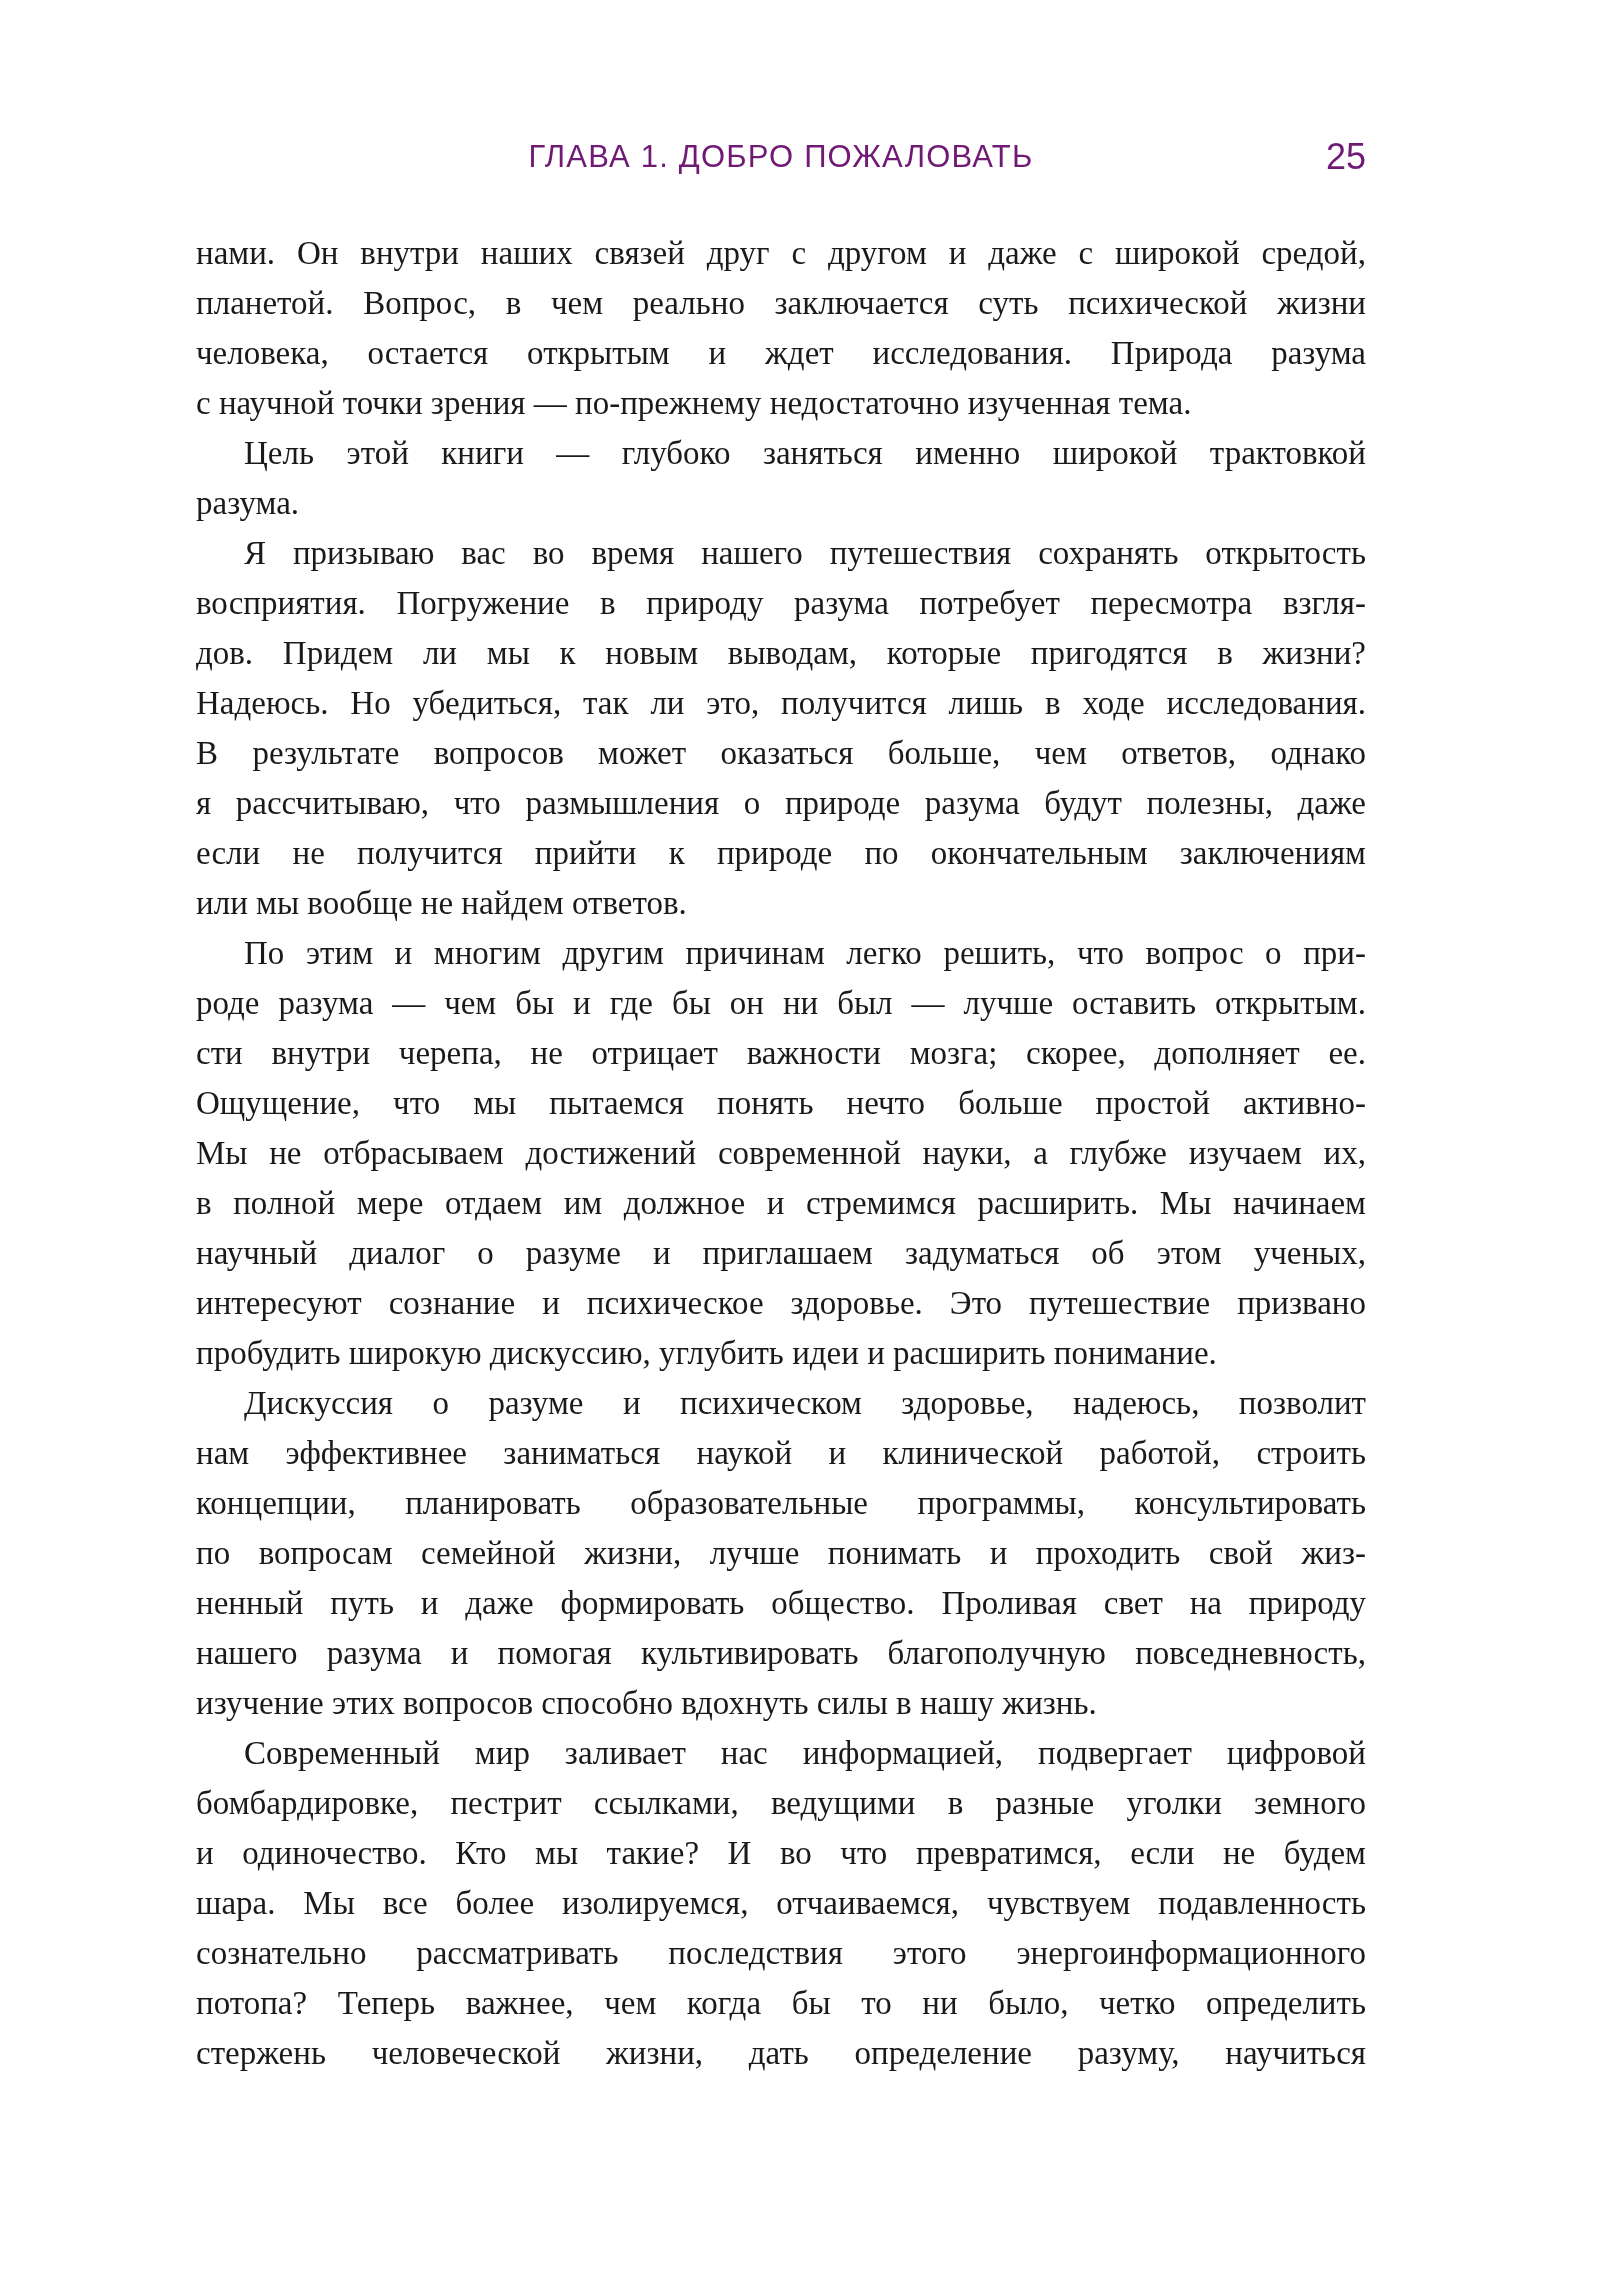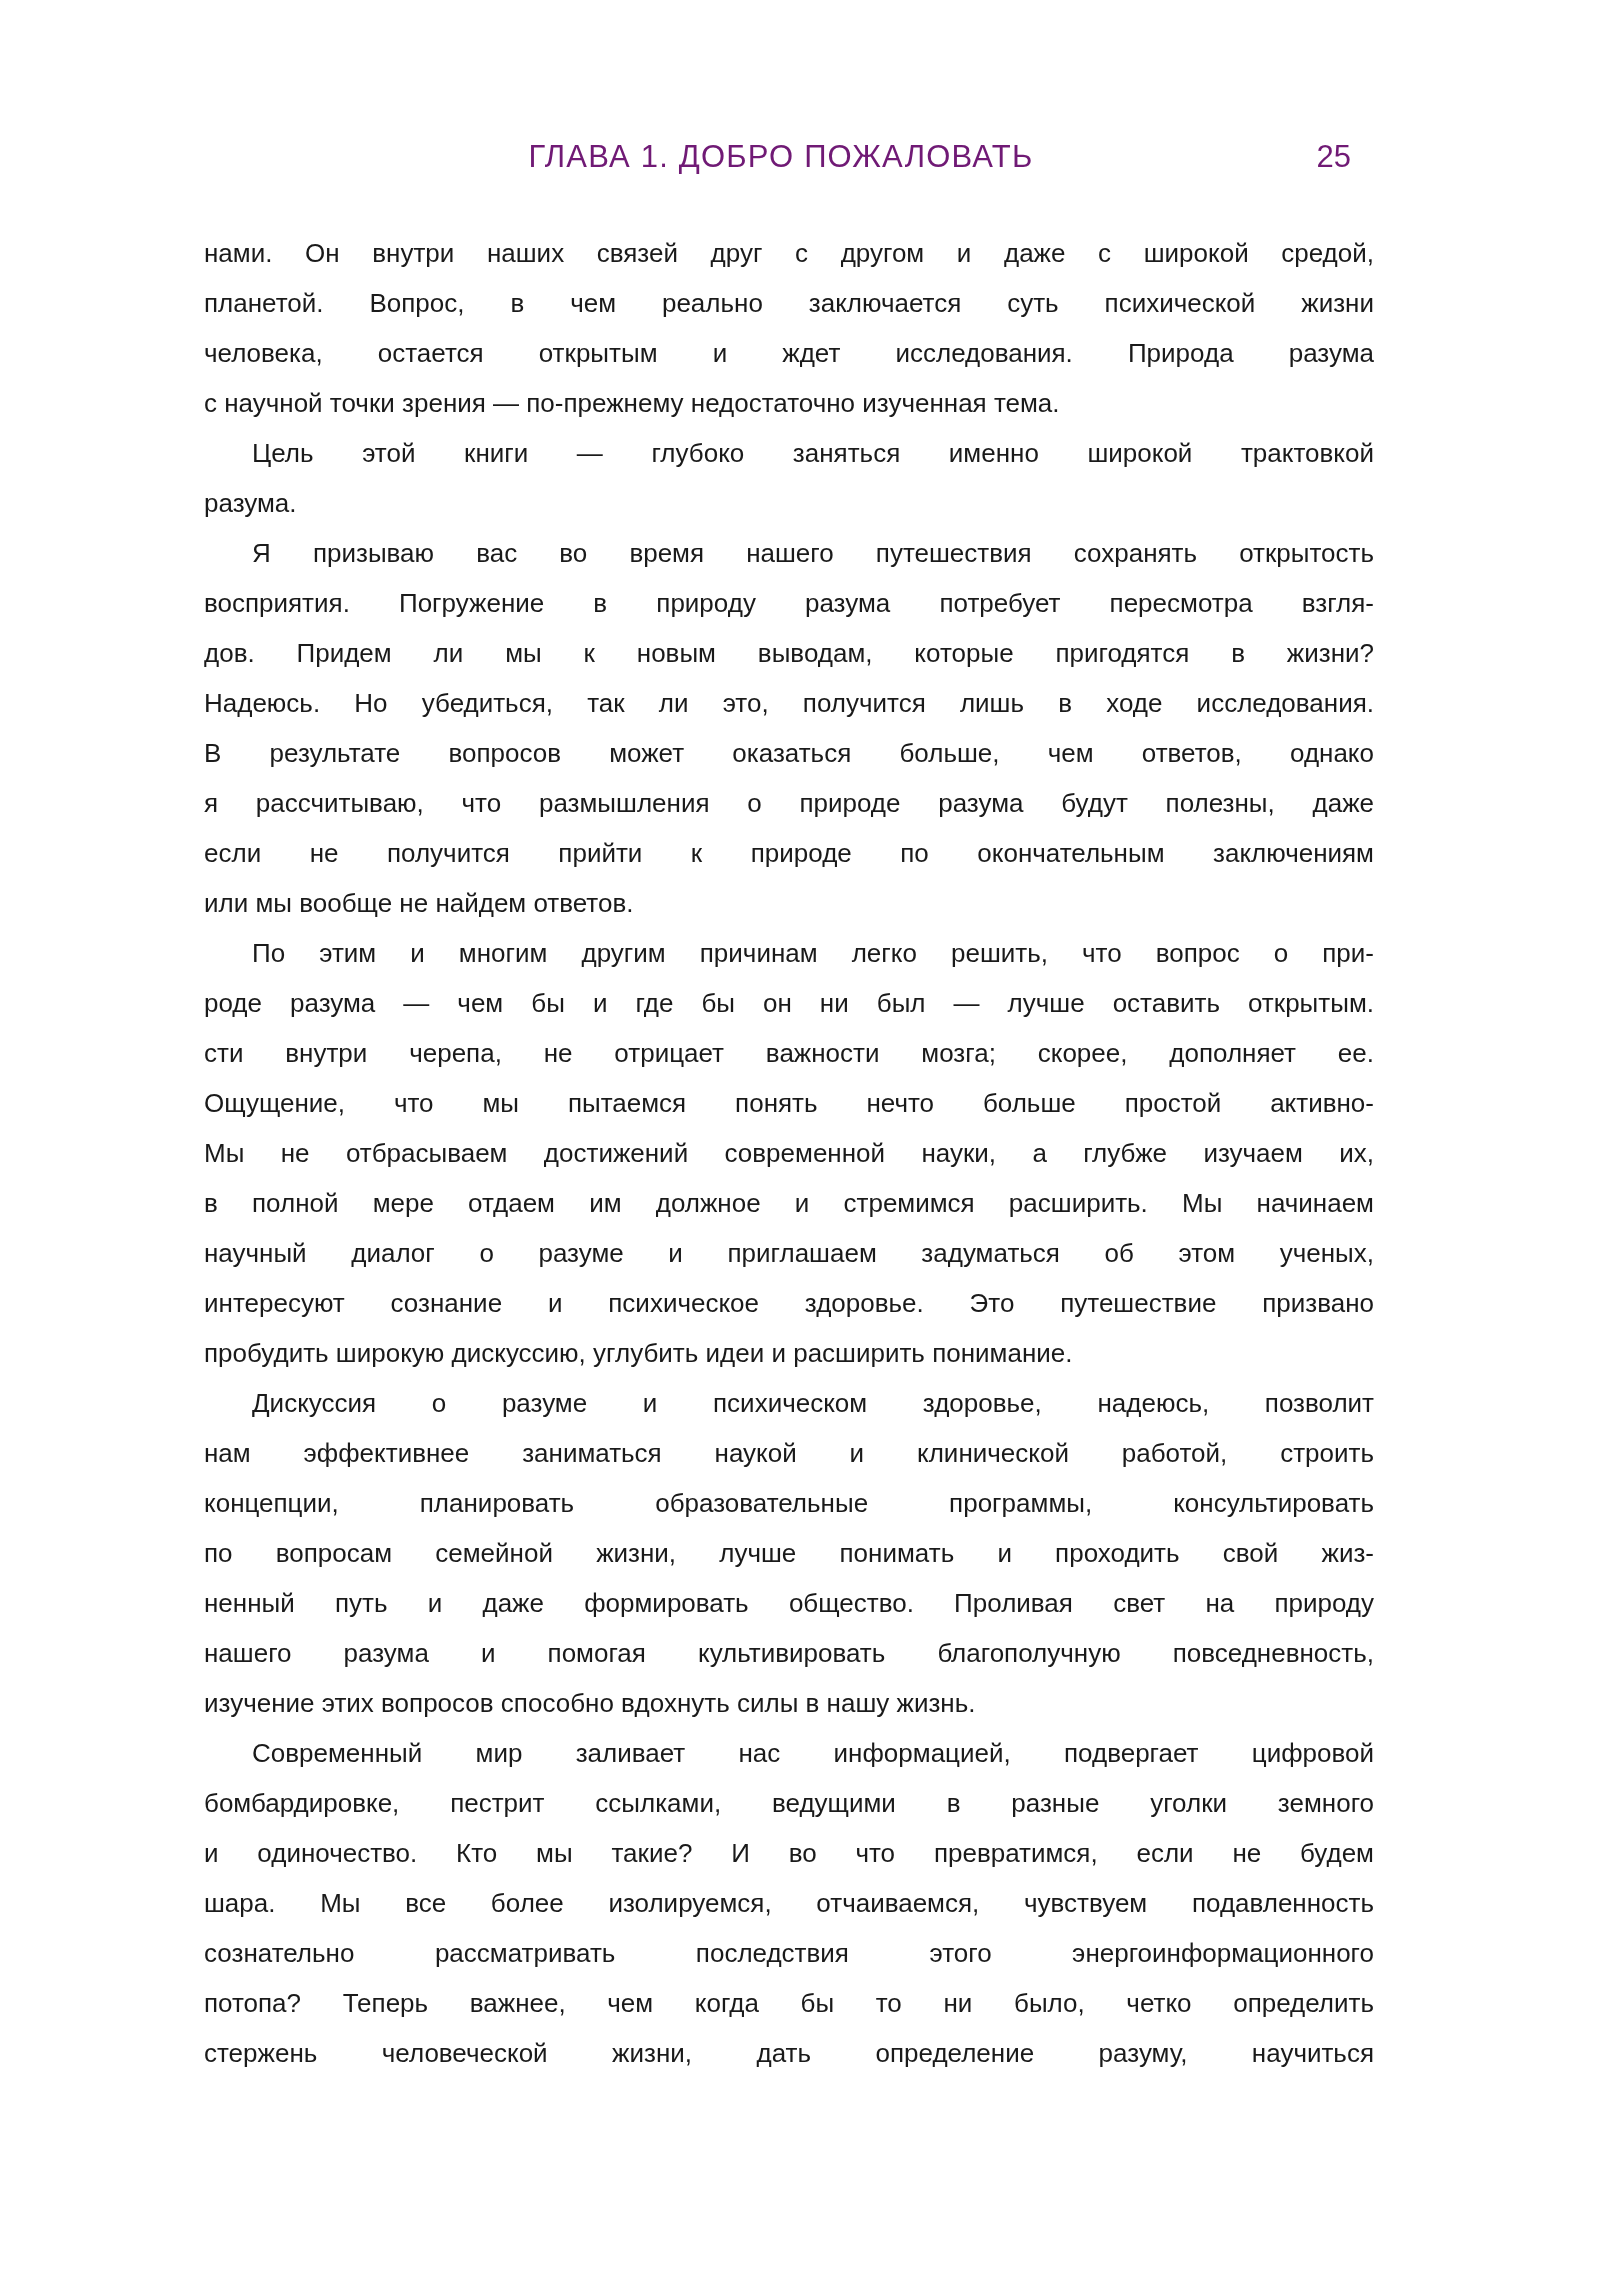--- a/index.html
+++ b/index.html
@@ -27,34 +27,34 @@
     line-height: 41px;
     letter-spacing: 1.2px;
     color: #701a75;
   }
   .running-head .chapter-title {
     display: block;
     text-align: center;
   }
   .running-head .page-number {
     position: absolute;
-    right: 15px;
+    right: 0;
     top: 0;
-    font-size: 31px;
+    font-size: 36px;
     line-height: 41px;
     letter-spacing: 0;
   }
   
   .body-text {
     position: absolute;
-    left: 204px;
+    left: 196px;
     top: 228px;
     width: 1170px;
-    font-family: Liberation Sans, sans-serif;
-    font-size: 26px;
+    font-family: Liberation Serif, serif;
+    font-size: 33px;
     line-height: 50px;
     color: #1a1a1a;
   }
   .paragraph { margin: 0; }
   .line {
     text-align: justify;
     text-align-last: justify;
   }
   .line.para-end {
     text-align-last: left;

